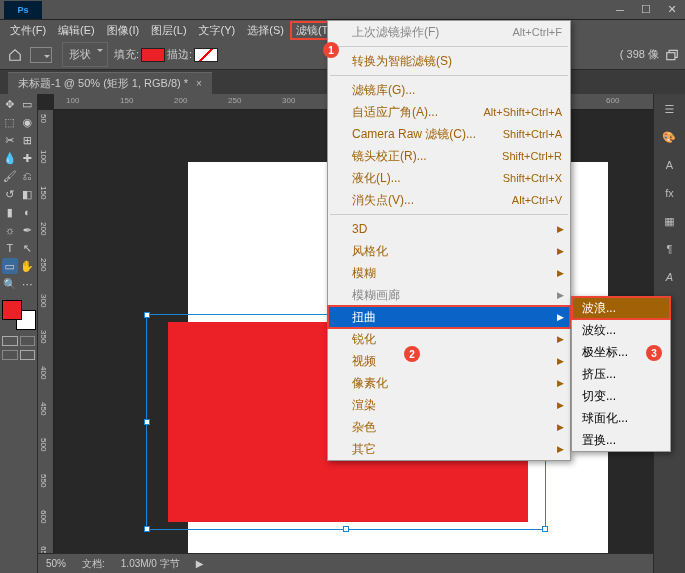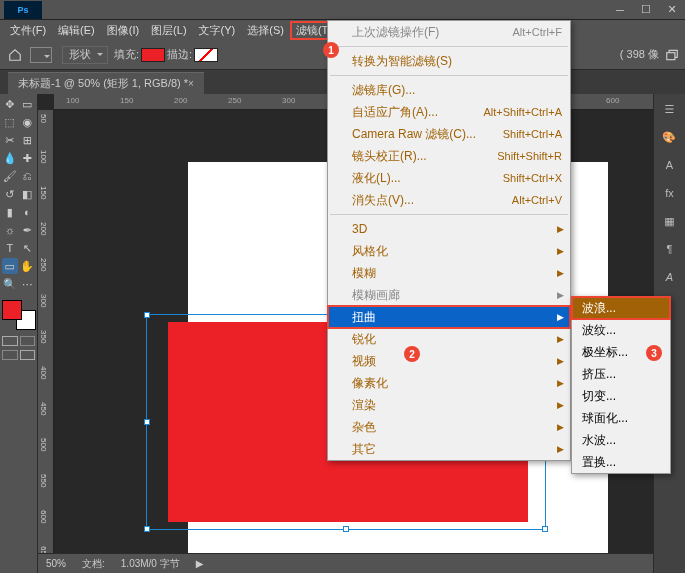--- a/index.html
+++ b/index.html
@@ -8,29 +8,29 @@
 .ps-logo{width:38px;height:18px;background:#001e36;color:#31a8ff;font-size:9px;font-weight:bold;display:flex;align-items:center;justify-content:center;margin:0 4px}
 .win-ctrl{margin-left:auto;display:flex}
 .win-btn{width:26px;height:18px;display:flex;align-items:center;justify-content:center;color:#ccc;font-size:11px}
 .menubar{height:20px;background:#535353;display:flex;align-items:center;padding:0 4px}
 .menu-item{padding:2px 6px;color:#ddd;font-size:11px;white-space:nowrap}
 .menu-item.hl{border:2px solid #e43;padding:0 4px}
 .optbar{height:30px;background:#535353;display:flex;align-items:center;padding:0 6px;border-bottom:1px solid #2a2a2a}
 .home-ico{width:18px;height:18px;display:flex;align-items:center;justify-content:center}
 .shape-sel{width:22px;height:16px;border:1px solid #888;margin:0 6px;position:relative}
 .shape-sel::after{content:'';position:absolute;right:1px;bottom:1px;border:3px solid transparent;border-top-color:#bbb}
-.combo{height:18px;border:1px solid #666;padding:0 16px 0 6px;display:flex;align-items:center;position:relative;font-size:11px;margin:0 4px}
+.combo{height:25px;border:1px solid #666;padding:0 16px 0 6px;display:flex;align-items:center;position:relative;font-size:11px;margin:0 4px}
 .combo::after{content:'';position:absolute;right:4px;top:6px;border:3px solid transparent;border-top-color:#bbb}
 .lbl{font-size:11px;color:#ccc;margin:0 2px}
 .swatch{width:24px;height:14px;border:1px solid #222}
 .red{background:#ec2027}
 .stroke-sw{width:24px;height:14px;background:linear-gradient(135deg,#fff 45%,#f00 45%,#f00 55%,#fff 55%);border:1px solid #222}
 .type-field{margin-left:auto;color:#ccc;font-size:11px;display:flex;align-items:center;gap:6px}
 .tabbar{height:24px;background:#3a3a3a;display:flex;align-items:flex-end;padding:0 8px}
-.doc-tab{background:#535353;padding:3px 10px;font-size:11px;display:flex;align-items:center;gap:0;border-top:1px solid #666}
+.doc-tab{background:#535353;padding:3px 10px;font-size:11px;display:flex;align-items:center;gap:8px;border-top:1px solid #666}
 .close-x{font-size:10px;color:#bbb}
 .workspace{position:relative;height:479px;display:flex}
 .toolbar{width:38px;background:#535353;border-right:1px solid #2a2a2a;padding:2px;display:flex;flex-direction:column;gap:2px}
 .tool-row{display:flex;gap:2px}
 .tool{width:16px;height:16px;display:flex;align-items:center;justify-content:center;font-size:11px;position:relative;color:#ccc}
 .tool.sel{background:#3a6a9a;border-radius:2px}
 .fg-bg{position:relative;width:34px;height:30px;margin-top:6px}
 .fg-sw{position:absolute;width:20px;height:20px;background:#ec2027;border:1px solid #000;z-index:2;left:0;top:0}
 .bg-sw{position:absolute;width:20px;height:20px;background:#fff;border:1px solid #000;right:0;bottom:0}
 .btm-tog{display:flex;gap:2px;margin-top:4px}
@@ -261,21 +261,21 @@
     <div class="m-row">
       <span>自适应广角(A)...</span>
       <span class="m-sc">Alt+Shift+Ctrl+A</span>
     </div>
     <div class="m-row">
       <span>Camera Raw 滤镜(C)...</span>
       <span class="m-sc">Shift+Ctrl+A</span>
     </div>
     <div class="m-row">
       <span>镜头校正(R)...</span>
-      <span class="m-sc">Shift+Shift+R</span>
+      <span class="m-sc">Shift+Ctrl+R</span>
     </div>
     <div class="m-row">
       <span>液化(L)...</span>
       <span class="m-sc">Shift+Ctrl+X</span>
     </div>
     <div class="m-row">
       <span>消失点(V)...</span>
       <span class="m-sc">Alt+Ctrl+V</span>
     </div>
     <div class="m-sep"></div>
@@ -324,19 +324,18 @@
       <span class="m-arr">▶</span>
     </div>
   </div>
 <div class="menu2" id="menu2">
     <div class="m2-row hov boxed">波浪...</div>
     <div class="m2-row">波纹...</div>
     <div class="m2-row">极坐标...</div>
     <div class="m2-row">挤压...</div>
     <div class="m2-row">切变...</div>
     <div class="m2-row">球面化...</div>
-    <div class="m2-row">水波...</div>
     <div class="m2-row">置换...</div>
   </div>
 
 <div class="badge b1">1</div>
 <div class="badge b2">2</div>
 <div class="badge b3">3</div>
 
 </body></html>

